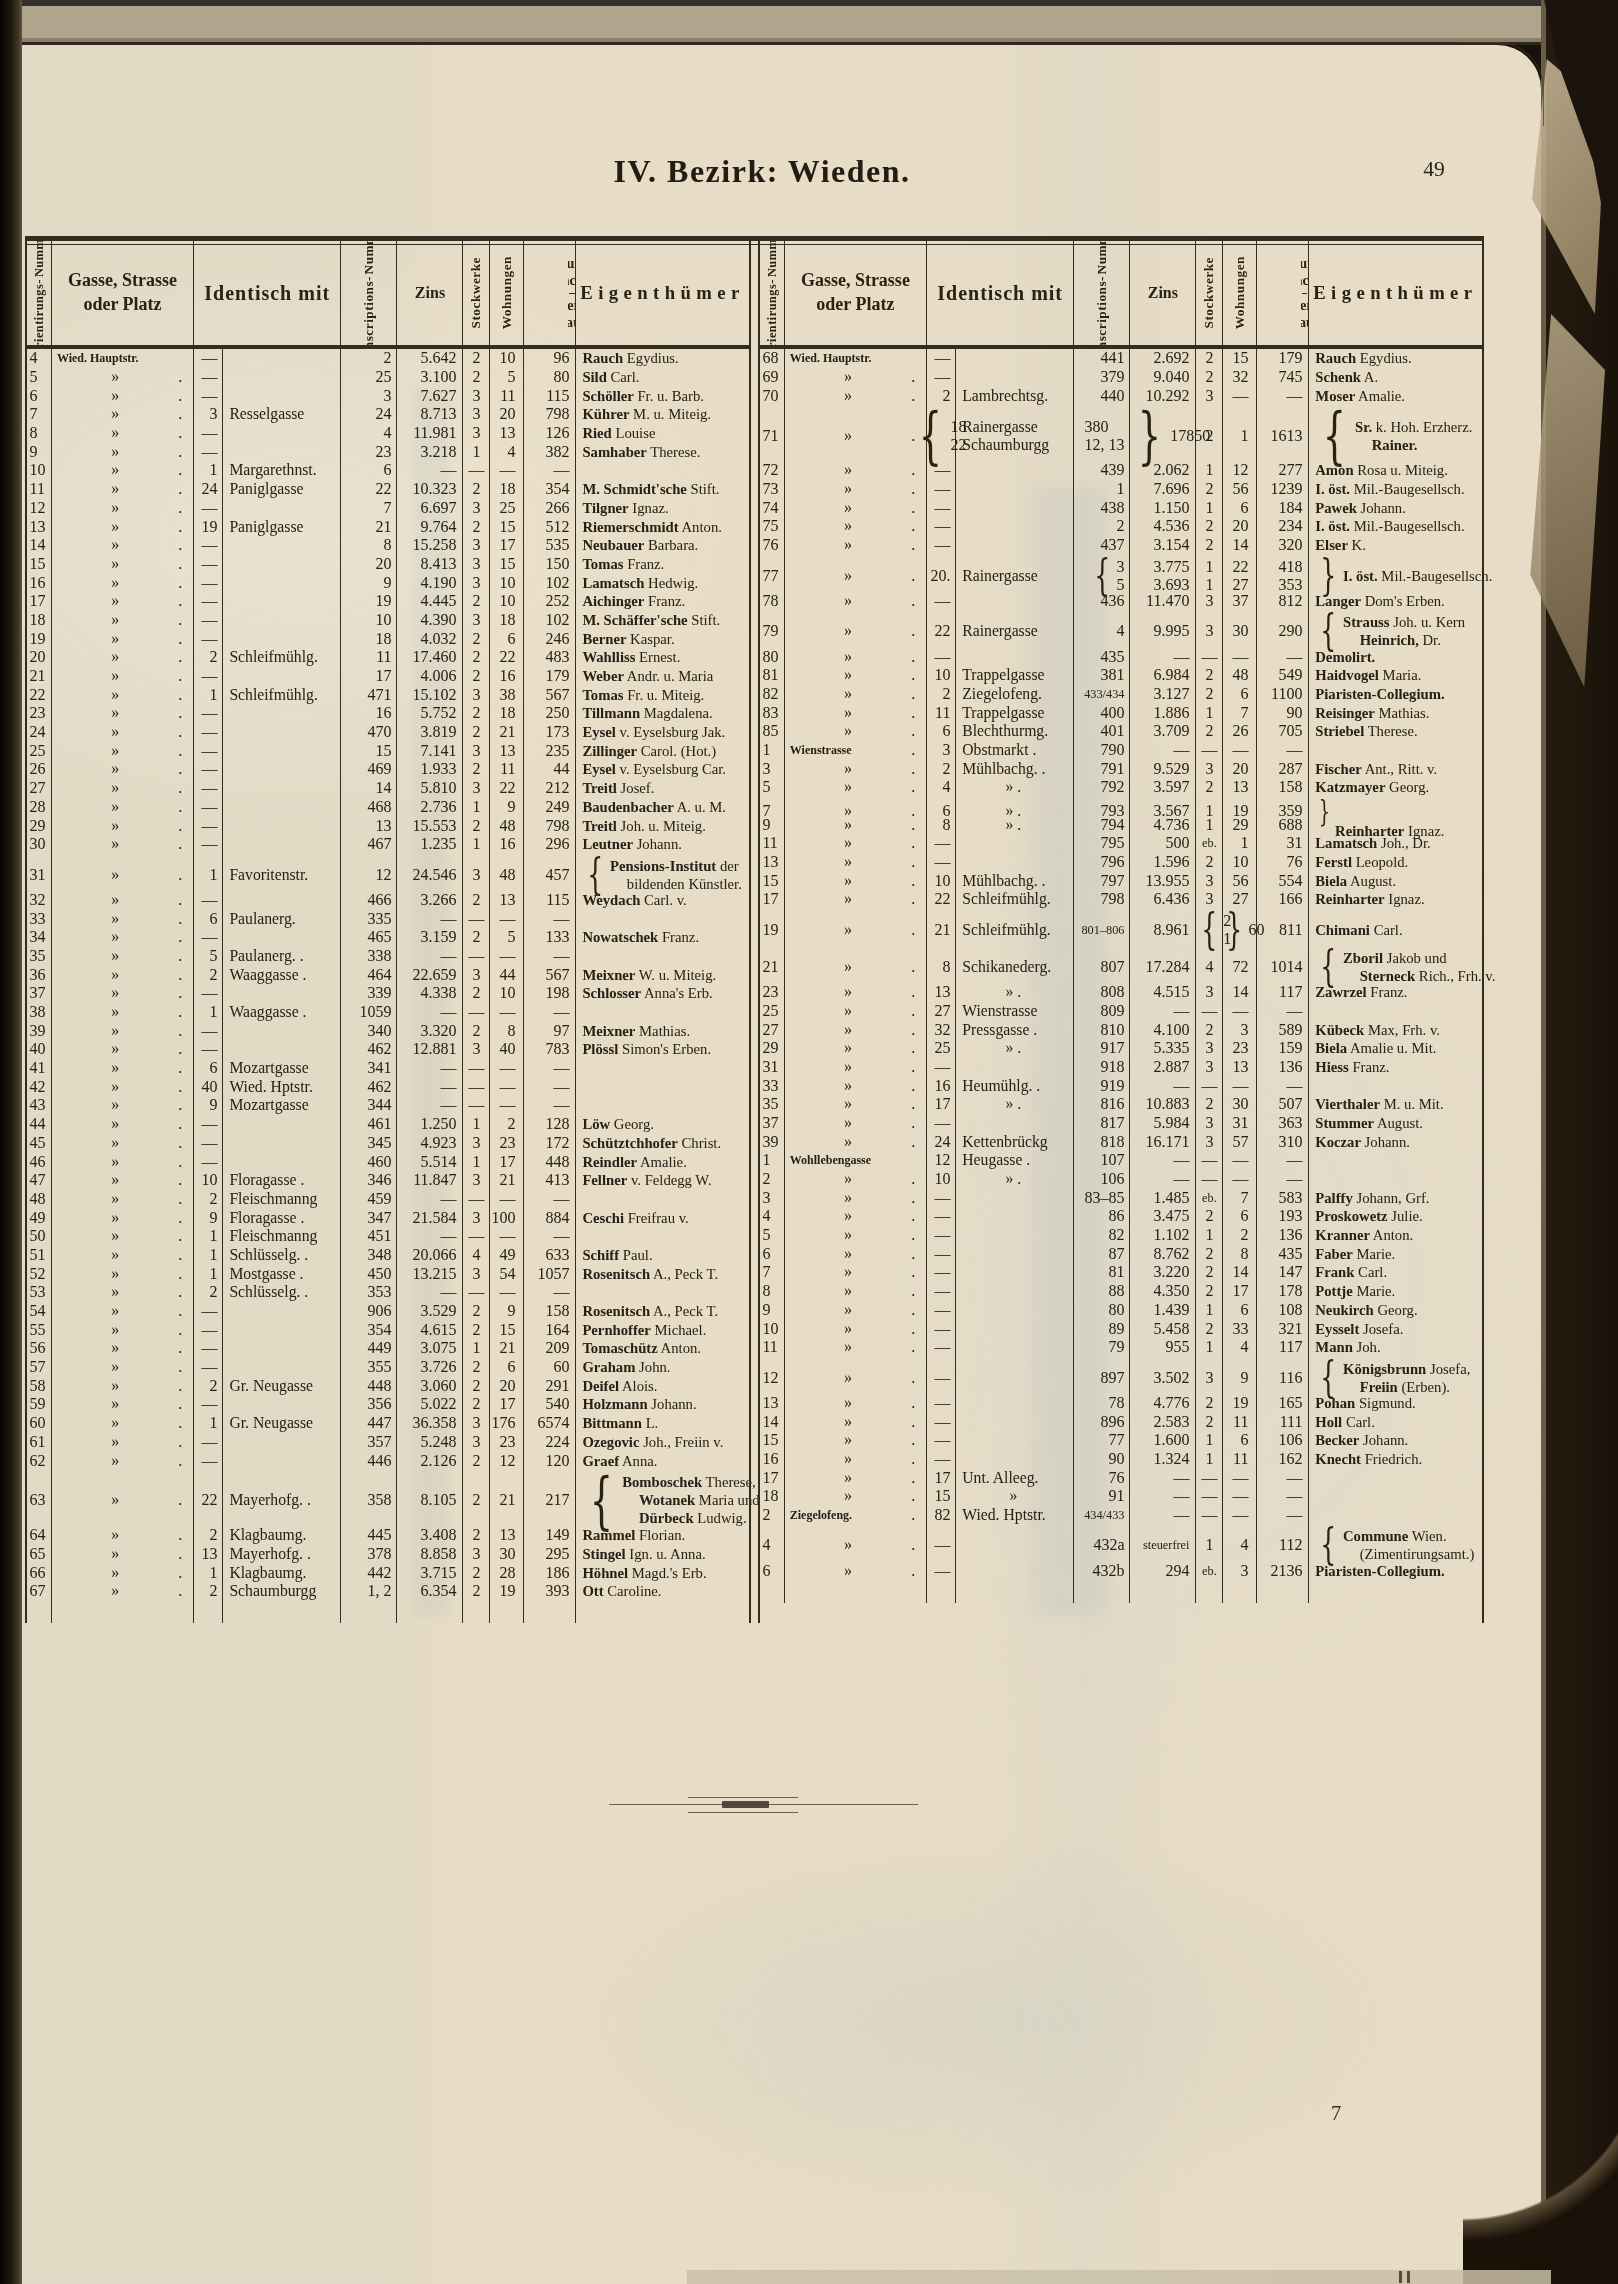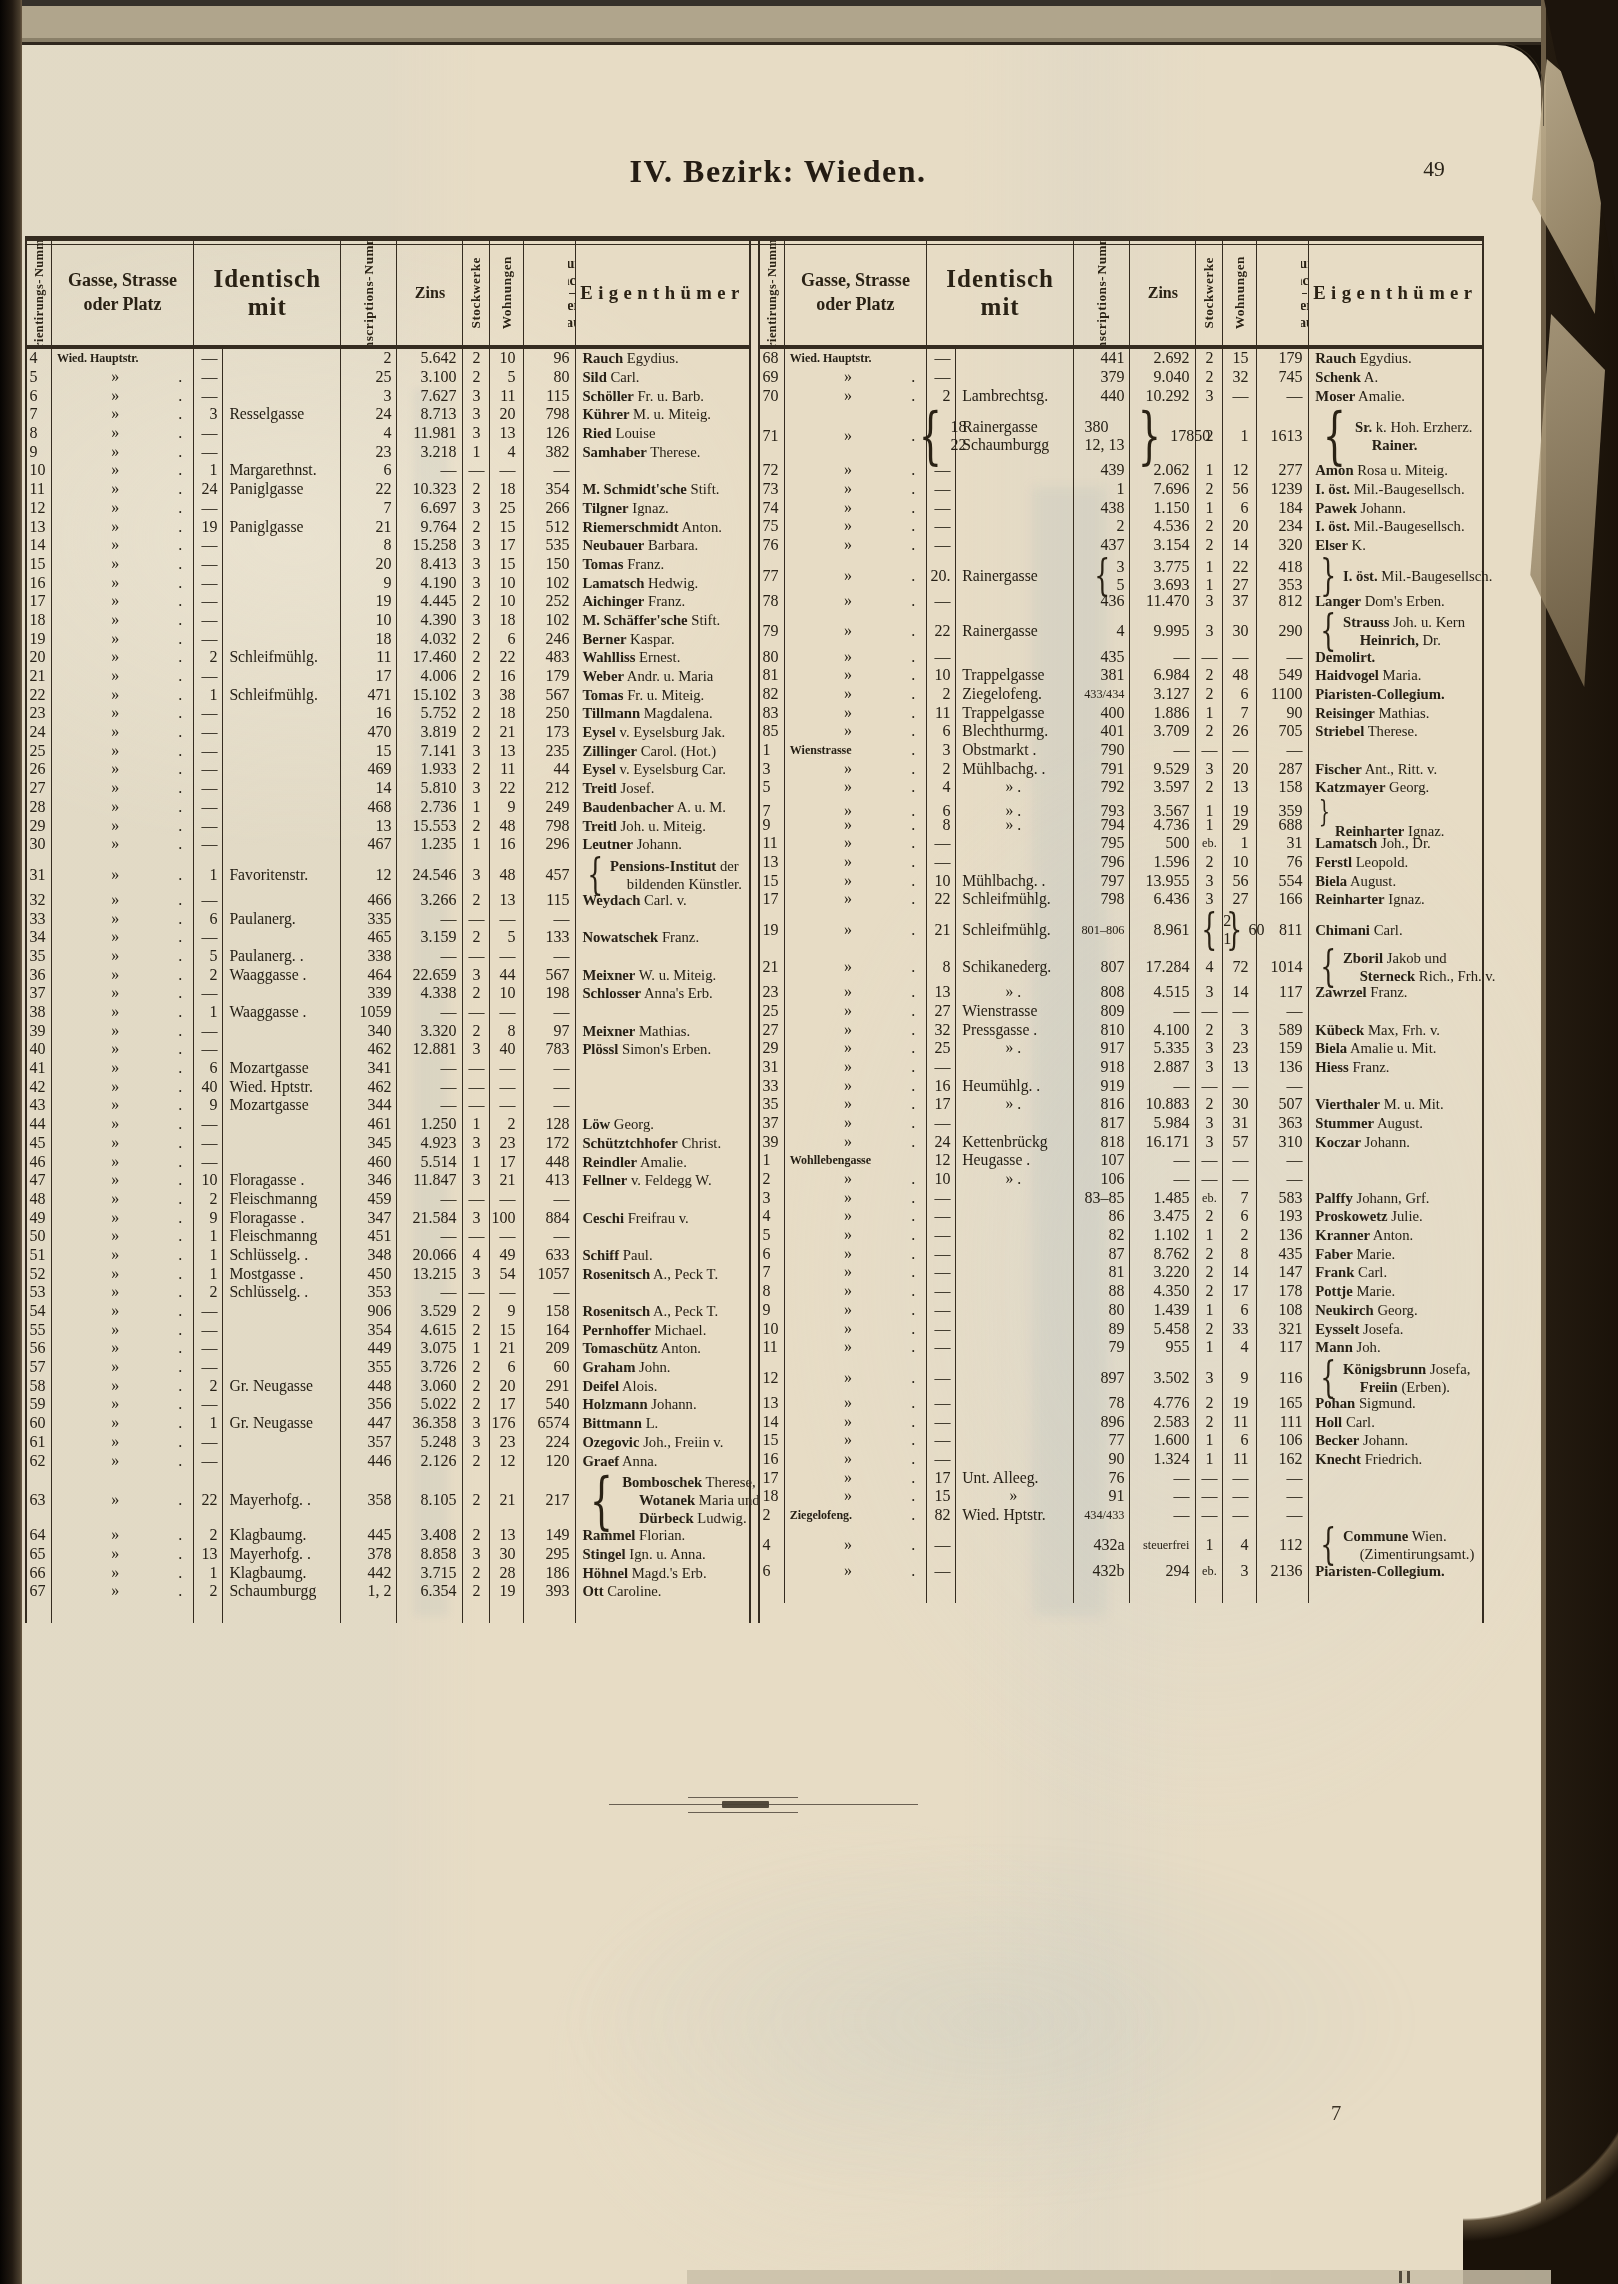--- a/index.html
+++ b/index.html
@@ -30,38 +30,38 @@
       radial-gradient(687px 442px at 18% 22%,rgba(240,233,216,.55),transparent 70%),
       radial-gradient(589px 785px at 78% 55%,rgba(214,216,210,.35),transparent 72%),
       radial-gradient(442px 344px at 55% 90%,rgba(226,218,198,.4),transparent 70%),
       linear-gradient(90deg,rgba(185,195,200,.10) 24%,rgba(185,195,200,0) 30%,rgba(185,195,200,0) 62%,rgba(185,195,200,.12) 70%,rgba(185,195,200,0) 78%),
       #e7dcc5;}
   .bleed1{position:absolute;left:393px;top:344px;width:34px;height:1227px;background:rgba(140,168,178,.10);filter:blur(3.9px);}
   .bleed2{position:absolute;left:1011px;top:442px;width:74px;height:1129px;background:rgba(140,168,178,.12);filter:blur(5.9px);}
   .bleed3{position:absolute;left:540px;top:1792px;width:859px;height:368px;
     background:radial-gradient(closest-side,rgba(150,178,188,.14),transparent);filter:blur(8.8px);}
   
-  .title{position:absolute;left:355px;top:108px;width:805px;text-align:center;
+  .title{position:absolute;left:339px;top:108px;width:805px;text-align:center;
     font-size:32px;font-weight:700;letter-spacing:1.5px;color:#241c13;}
   .pagenum{position:absolute;left:1374px;top:112px;width:79px;text-align:center;font-size:21.6px;color:#2a2318;}
   
   :root{--line:#352c20;}
   .ttable{position:absolute;left:4.9px;top:191px;display:flex;align-items:stretch;
     border-top:5.4px solid var(--line);border-left:2.5px solid var(--line);border-right:2.5px solid var(--line);}
   .ttable::before{content:'';position:absolute;left:0;right:0;top:2.9px;height:1.5px;background:var(--line);}
   .ttable::after{content:'';position:absolute;left:-7.9px;top:-5.4px;bottom:0;width:1.5px;background:var(--line);}
   .half{width:722px;background:transparent;}
   .mid{width:6.9px;border-left:2.5px solid var(--line);border-right:2.5px solid var(--line);}
   .grid{display:grid;grid-template-columns:24.5px 142px 29.5px 118px 56px 66px 27px 34px 52px 172px;}
   
   .thead{height:104px;border-bottom:4.9px solid var(--line);}
   .hc{border-right:1.5px solid var(--line);display:flex;align-items:center;justify-content:center;
       font-weight:700;color:#2a2215;overflow:hidden;text-align:center;}
   .hc:last-child{border-right:none;}
-  .h-i{grid-column:3/5;font-size:25px;letter-spacing:1px;}
+  .h-i{grid-column:3/5;font-size:20px;letter-spacing:1px;}
   .h-g{font-size:18px;line-height:23.6px;flex-direction:column;}
   .h-z{font-size:16px;}
   .h-e{font-size:18.7px;letter-spacing:5.4px;}
   .vert{writing-mode:vertical-rl;transform:rotate(180deg);display:flex;gap:2px;
         font-size:12.3px;line-height:12.3px;letter-spacing:0.5px;}
   .vert span{display:block;}
   .v1{font-size:13.3px;}
   .h-f{flex-direction:column;font-size:14.2px;line-height:16.7px;margin-left:44px;}
   .gfrule{width:72%;height:0;border-top:1.5px solid var(--line);margin:3.9px 0;}
   

